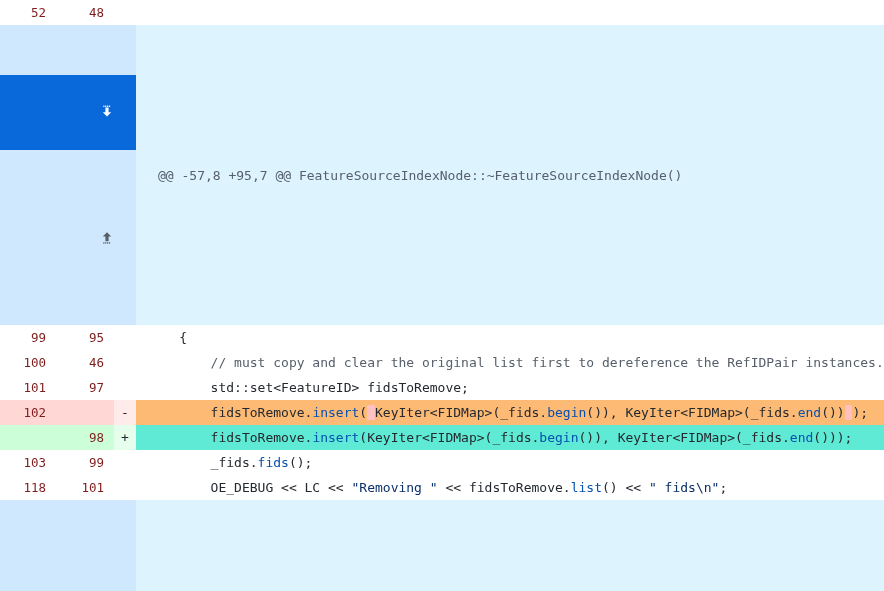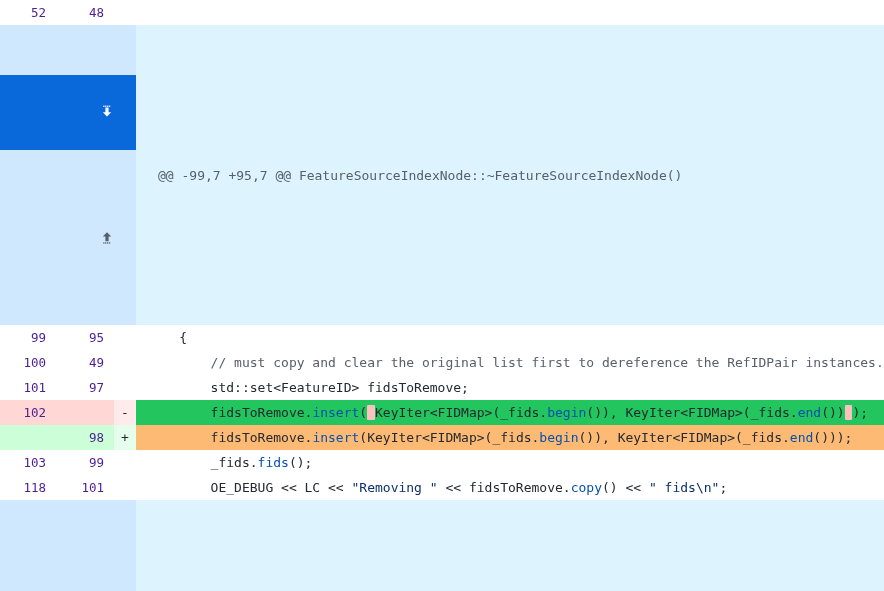--- a/index.html
+++ b/index.html
@@ -23,21 +23,21 @@
     font-family:"DejaVu Sans Mono","Liberation Mono",monospace;
     font-size:13px;
     line-height:25px;
   }
   
   .ln{
     width:56px;
     text-align:right;
     padding-right:10px;
     box-sizing:border-box;
-    color:#4c1d95;
+    color:#7f1d1d;
     font-size:12.5px;
     background:#ffffff;
     user-select:none;
   }
   .ln.l2{width:58px;}
   .mark{
     width:22px;
     text-align:center;
     box-sizing:border-box;
     color:#24292f;
@@ -52,26 +52,26 @@
     background:#ffffff;
     overflow:hidden;
   }
 
   
   tr.ctx .ln, tr.ctx .mark, tr.ctx .code{background:#ffffff;}
 
   
   tr.del .ln{background:#ffd7d5;text-align:right;}
   tr.del .mark{background:#ffebe9;color:#24292f;}
-  tr.del .code{background:#22c55e;}
+  tr.del .code{background:#fdba74;}
 
   
   tr.add .ln{background:#ccffd8;text-align:right;}
   tr.add .mark{background:#e6ffec;color:#24292f;}
-  tr.add .code{background:#fdba74;}
+  tr.add .code{background:#5eead4;}
 
   
   tr.hunk .code{
     background:#ddf4ff;
     color:#57606a;
     padding-left:22px;
   }
   td.expander{
     width:136px;
     padding:0;
@@ -129,33 +129,33 @@
           <svg width="16" height="16" viewBox="0 0 16 16" aria-hidden="true">
             <path fill="#57606a" d="M8 2.3l4.2 4.2H9.6v4.7H6.4V6.5H3.8z"></path>
             <rect x="4.2" y="12.3" width="1.3" height="1.3" fill="#57606a"></rect>
             <rect x="6.1" y="12.3" width="1.3" height="1.3" fill="#57606a"></rect>
             <rect x="8.0" y="12.3" width="1.3" height="1.3" fill="#57606a"></rect>
             <rect x="9.9" y="12.3" width="1.3" height="1.3" fill="#57606a"></rect>
           </svg>
         </span>
       </div>
     </td>
-    <td class="code">@@ -99,7 +95,7 @@ FeatureSourceIndexNode::~FeatureSourceIndexNode()</td>
+    <td class="code">@@ -57,8 +95,7 @@ FeatureSourceIndexNode::~FeatureSourceIndexNode()</td>
   </tr>
 
   <tr class="ctx">
     <td class="ln">99</td>
     <td class="ln l2">95</td>
     <td class="mark"></td>
     <td class="code"><span class="pln">    {</span></td>
   </tr>
 
   <tr class="ctx">
     <td class="ln">100</td>
-    <td class="ln l2">49</td>
+    <td class="ln l2">46</td>
     <td class="mark"></td>
     <td class="code"><span class="cmt">        // must copy and clear the original list first to dereference the RefIDPair instances.</span></td>
   </tr>
 
   <tr class="ctx">
     <td class="ln">101</td>
     <td class="ln l2">97</td>
     <td class="mark"></td>
     <td class="code"><span class="pln">        std::set&lt;FeatureID&gt; fidsToRemove;</span></td>
   </tr>
@@ -179,21 +179,21 @@
     <td class="ln l2">99</td>
     <td class="mark"></td>
     <td class="code"><span class="pln">        _fids.</span><span class="mem">fids</span><span class="pln">();</span></td>
   </tr>
 
 
   <tr class="ctx">
     <td class="ln">118</td>
     <td class="ln l2">101</td>
     <td class="mark"></td>
-    <td class="code"><span class="pln">        OE_DEBUG &lt;&lt; LC &lt;&lt; </span><span class="str">"Removing "</span><span class="pln"> &lt;&lt; fidsToRemove.</span><span class="mem">copy</span><span class="pln">() &lt;&lt; </span><span class="str">" fids\n"</span><span class="pln">;</span></td>
+    <td class="code"><span class="pln">        OE_DEBUG &lt;&lt; LC &lt;&lt; </span><span class="str">"Removing "</span><span class="pln"> &lt;&lt; fidsToRemove.</span><span class="mem">list</span><span class="pln">() &lt;&lt; </span><span class="str">" fids\n"</span><span class="pln">;</span></td>
   </tr>
 
   <tr class="hunk">
     <td class="expander" colspan="3">
       <div class="half">
         
       </div>
       
     </td>
     <td class="code">@@ -137,9 +133,9 @@ FeatureSourceIndexNode::tagNode(osg::Node* node, Feature* feature)</td>

